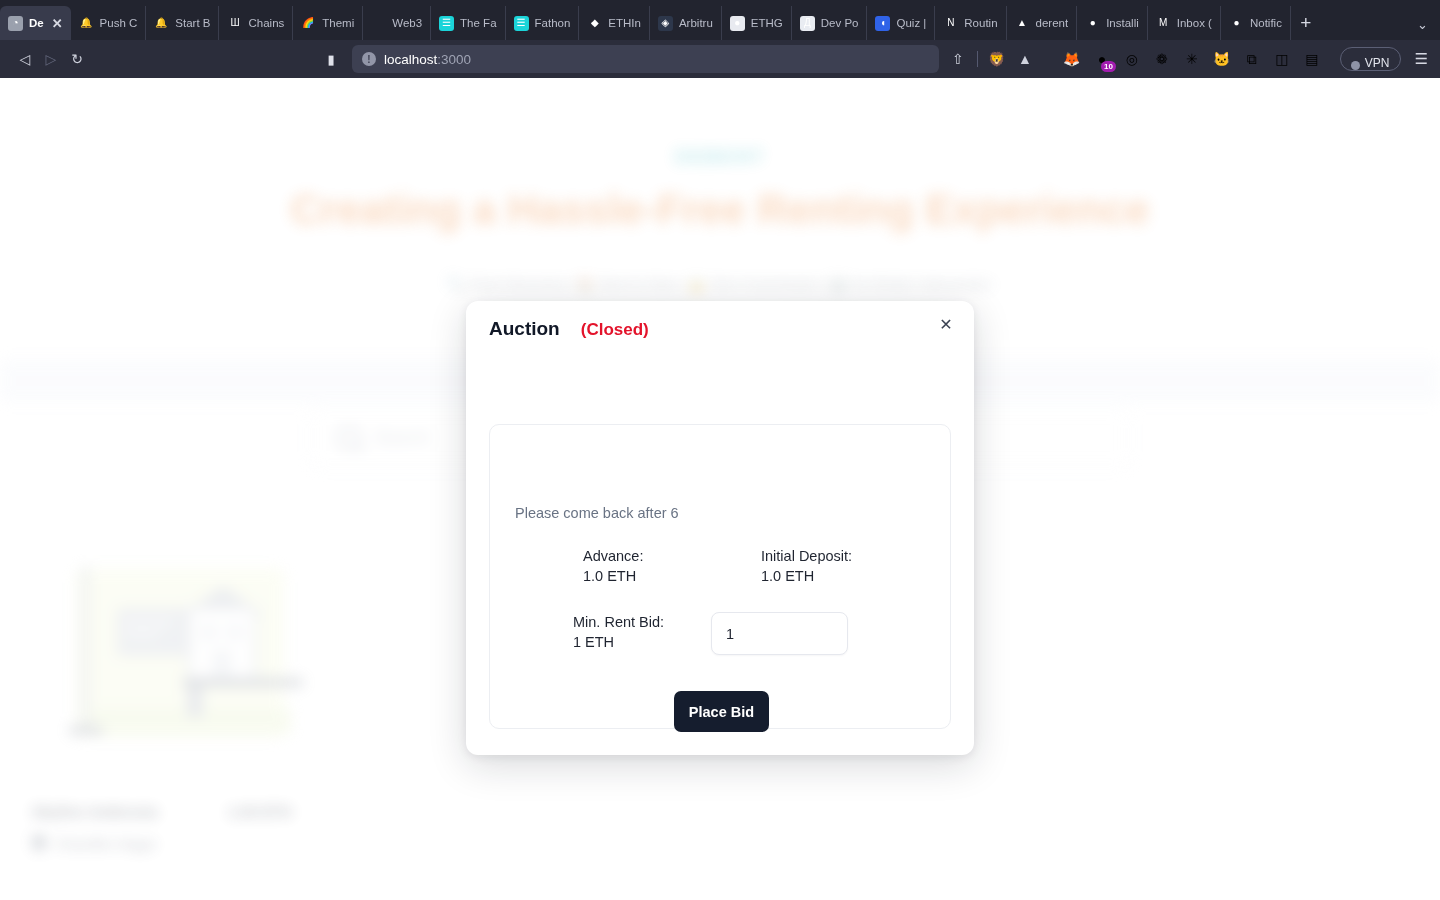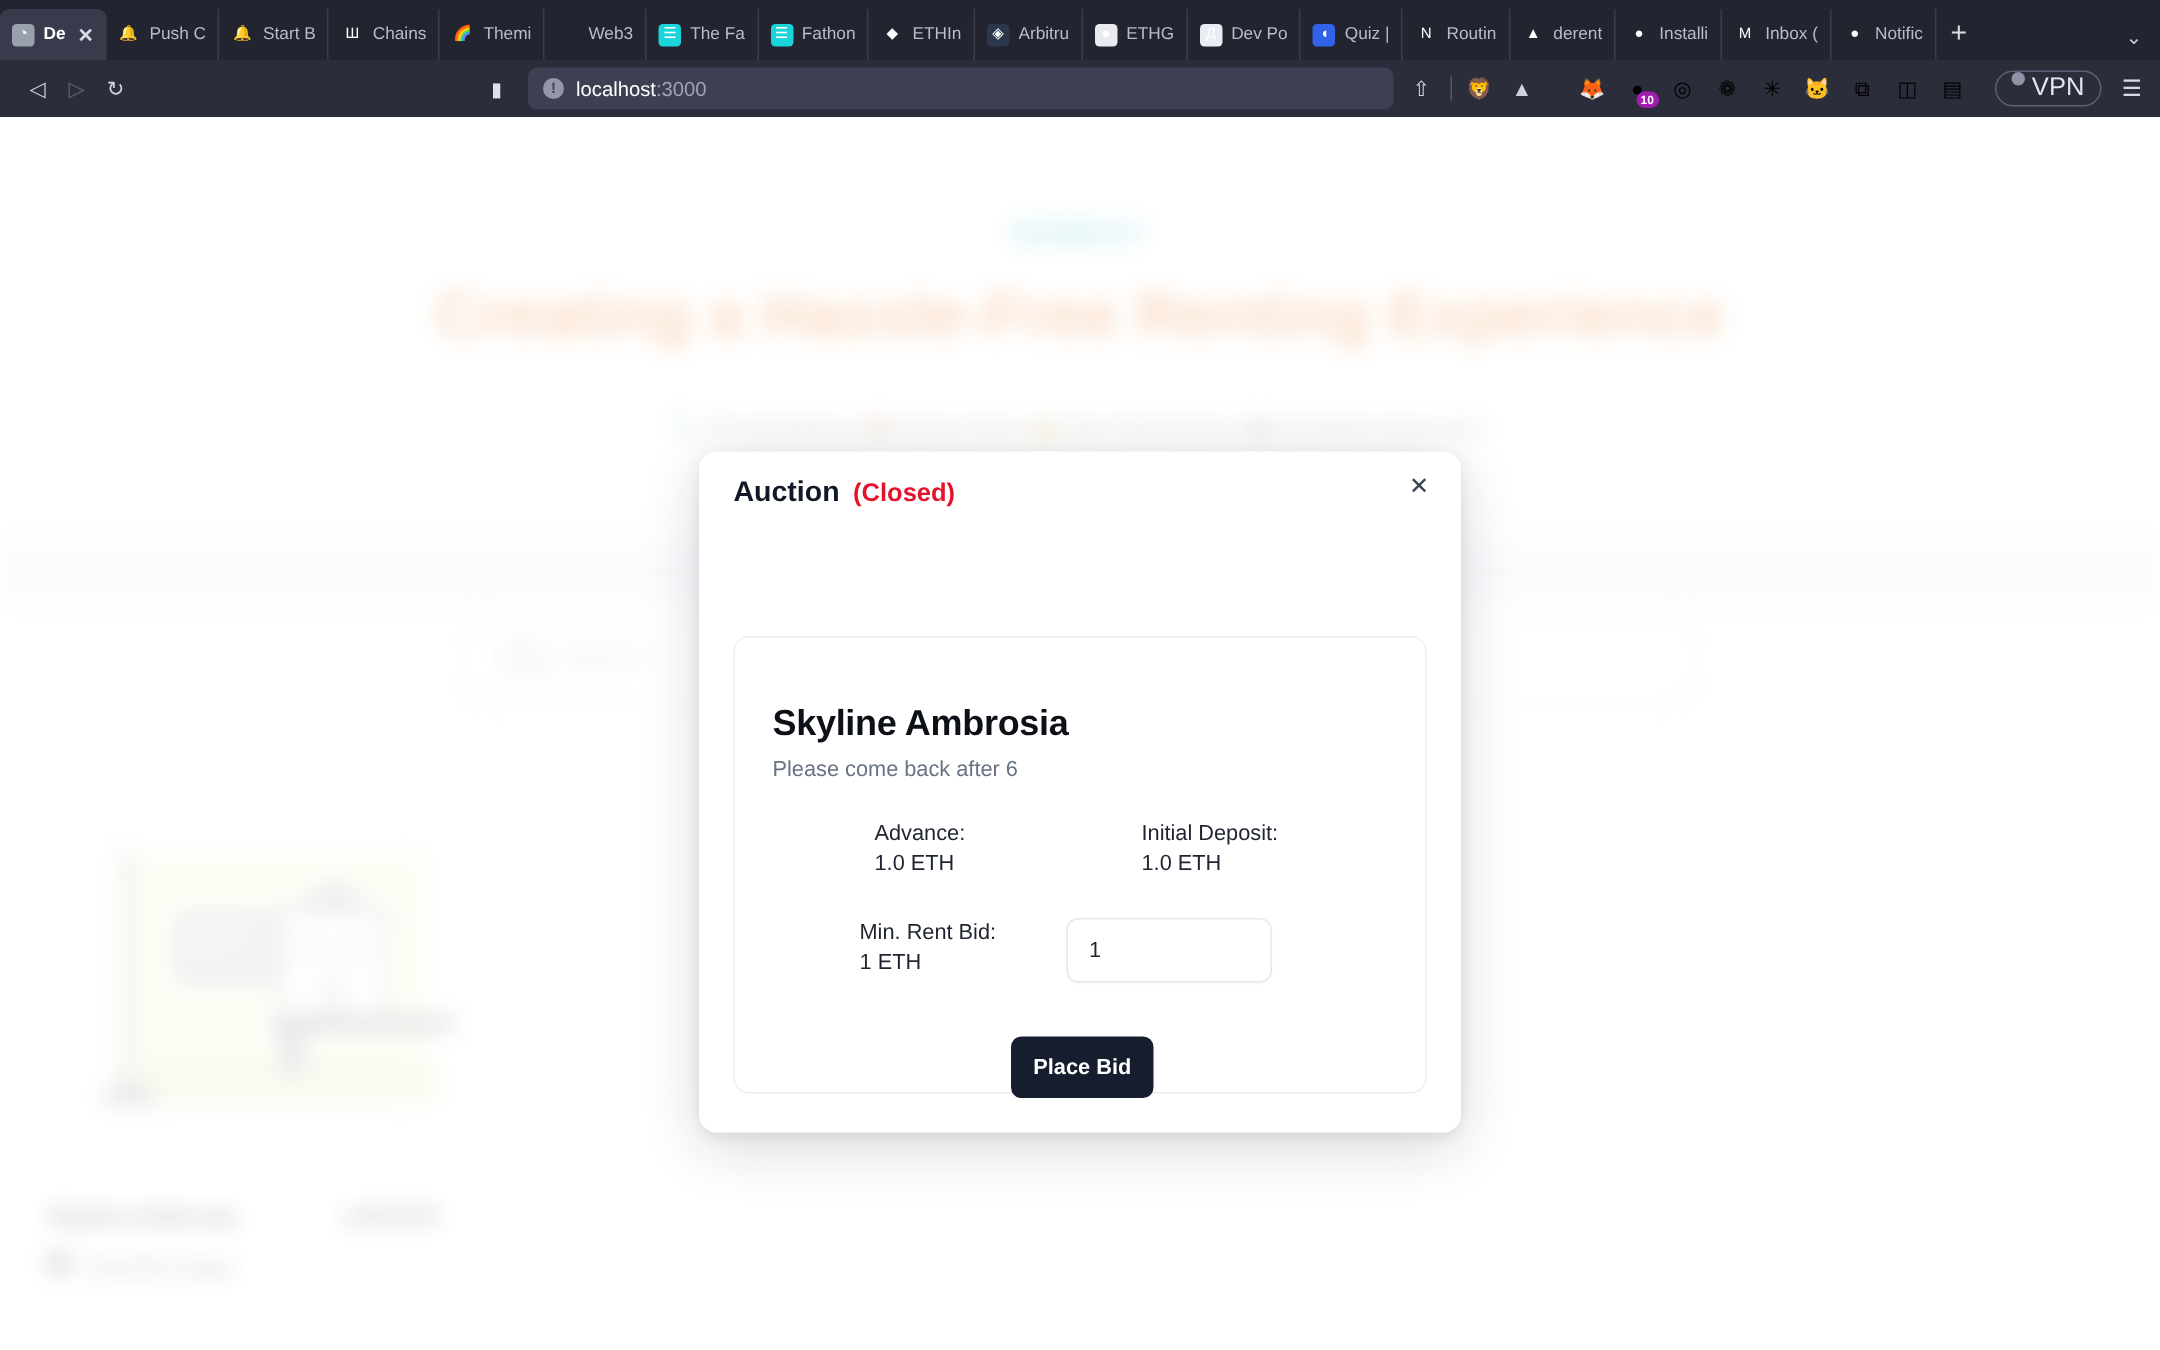--- a/index.html
+++ b/index.html
@@ -135,24 +135,24 @@
     font-size: 14px; cursor: pointer; position: relative;
     border-radius: 4px;
   }
   .ext-badge {
     position: absolute; right: -4px; bottom: -3px;
     background: #a21caf; color: #fff;
     font-size: 8px; border-radius: 7px;
     padding: 0 3px; line-height: 11px; font-weight: bold;
   }
   #vpn-pill {
-    display: flex; align-items: flex-start; gap: 5px;
+    display: flex; align-items: flex-end; gap: 5px;
     border: 1px solid #5b5f75; border-radius: 13px;
     height: 24px; padding: 0 10px;
-    color: #e3e5ed; font-size: 17px;
+    color: #e3e5ed; font-size: 12px;
     margin-left: 18px; cursor: pointer;
   }
   #vpn-dot { width: 9px; height: 9px; border-radius: 50%; background: #8e93a6; }
   #hamburger { margin-left: 14px; color: #d7d9e3; font-size: 15px; cursor: pointer; }
 
   
   #page {
     position: absolute; top: 78px; left: 0;
     width: 1440px; height: 822px;
     background: #ffffff;
@@ -246,21 +246,21 @@
   #modal {
     position: absolute;
     left: 466px; top: 223px;
     width: 508px; height: 454px;
     background: #ffffff;
     border-radius: 12px;
     box-shadow: 0 10px 38px rgba(20,25,40,0.16), 0 2px 10px rgba(20,25,40,0.08);
   }
   #modal-header {
     position: absolute; left: 23px; top: 17px;
-    display: flex; align-items: baseline; gap: 9px;
+    display: flex; align-items: baseline; gap: 21px;
   }
   #modal-title { font-size: 19px; font-weight: bold; color: #111827; }
   #modal-status { font-size: 17px; font-weight: bold; color: #e3132b; }
   #modal-close {
     position: absolute; right: 16px; top: 12px;
     width: 24px; height: 24px;
     display: flex; align-items: center; justify-content: center;
     color: #3b4252; font-size: 16px; cursor: pointer;
     line-height: 1;
   }
@@ -483,21 +483,20 @@
 <div id="modal-overlay">
   <div id="modal">
 
     <div id="modal-header">
       <span id="modal-title">Auction</span>
       <span id="modal-status">(Closed)</span>
     </div>
     <div id="modal-close">✕</div>
 
     <div id="modal-card">
-      <div id="prop-name">Skyline Ambrosia</div>
       <div id="prop-note">Please come back after 6</div>
 
       <div id="detail-grid">
         <div>
           <div class="detail-label">Advance:</div>
           <div class="detail-value">1.0 ETH</div>
         </div>
         <div>
           <div class="detail-label">Initial Deposit:</div>
           <div class="detail-value">1.0 ETH</div>

